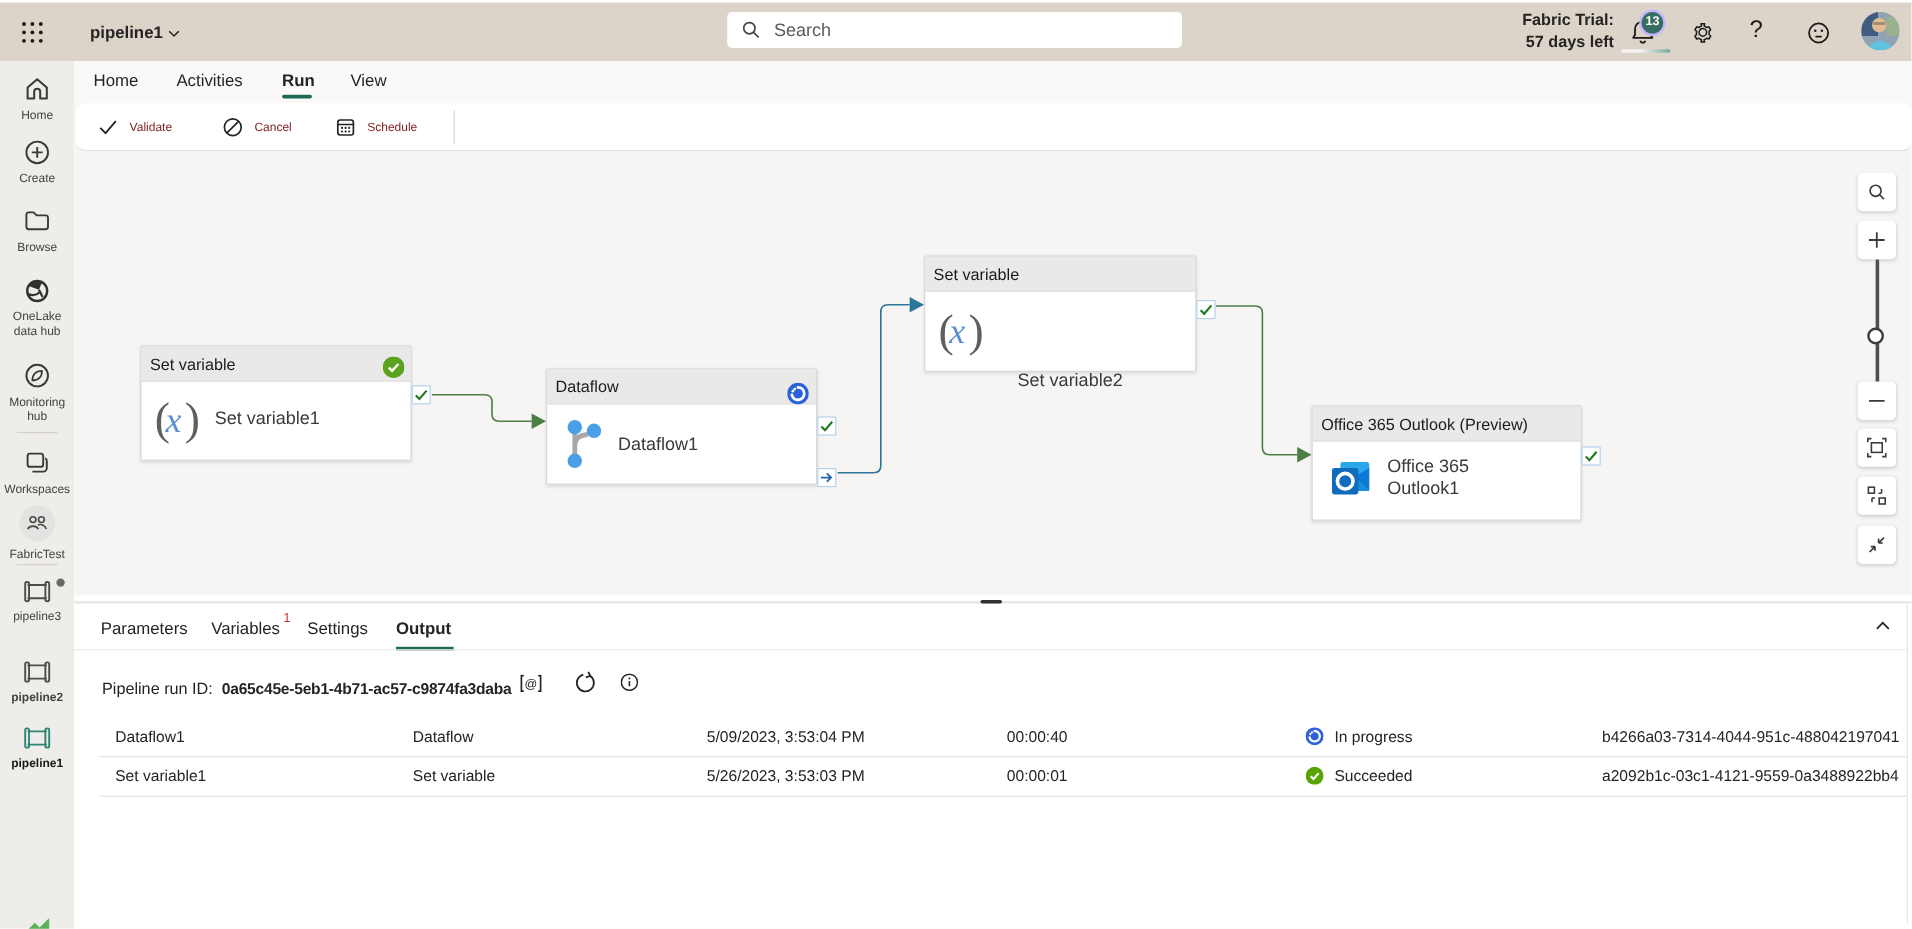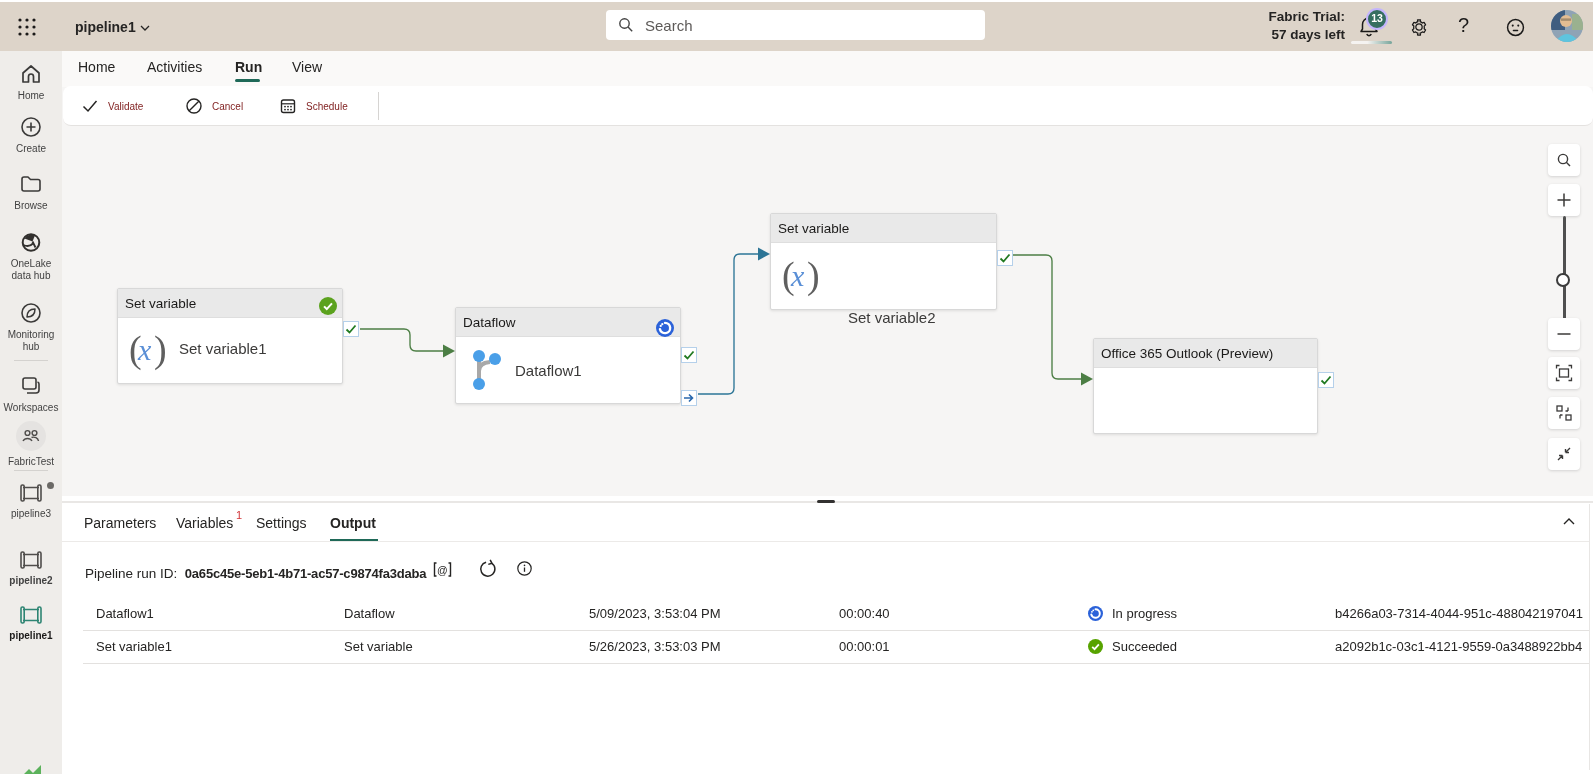--- a/index.html
+++ b/index.html
@@ -291,20 +291,30 @@
       </div>
       <div class="port" style="right:-17px;top:36px;">
             <svg width="12" height="12" viewBox="0 0 12 12">
               <path d="M1.5 6.5 L4.5 9.5 L10.5 2.5" stroke="#217a21" stroke-width="1.8" fill="none"></path>
             </svg>
           </div>
     </div>
 
     <div class="node" style="left:1031px;top:211px;width:225px;height:96px;">
       <div class="nhead">Office 365 Outlook (Preview)</div>
+      <div class="nbody" style="height:67px;">
+        <svg class="abs" style="left:14px;top:14px;" width="38" height="38" viewBox="0 0 38 38">
+          <rect x="9" y="3" width="24" height="24" rx="2" fill="#28a8ea"></rect>
+          <path d="M21 15 L33 8 L33 27 L21 27 Z" fill="#0f78d4"></path>
+          <path d="M21 15 L33 27 L21 27 Z" fill="#1490df"></path>
+          <rect x="2" y="8" width="22" height="22" rx="2" fill="#0f6cbd"></rect>
+          <circle cx="13" cy="19" r="6.5" fill="none" stroke="#fff" stroke-width="3"></circle>
+        </svg>
+        <div class="nname abs" style="left:62px;top:11px;line-height:19px;">Office 365<br>Outlook1</div>
+      </div>
       <div class="port" style="right:-17px;top:33px;">
             <svg width="12" height="12" viewBox="0 0 12 12">
               <path d="M1.5 6.5 L4.5 9.5 L10.5 2.5" stroke="#217a21" stroke-width="1.8" fill="none"></path>
             </svg>
           </div>
     </div>
   </div>
 
   <div class="ztool" style="left:1486px;top:93px;">
         <svg width="16" height="16" viewBox="0 0 16 16">

